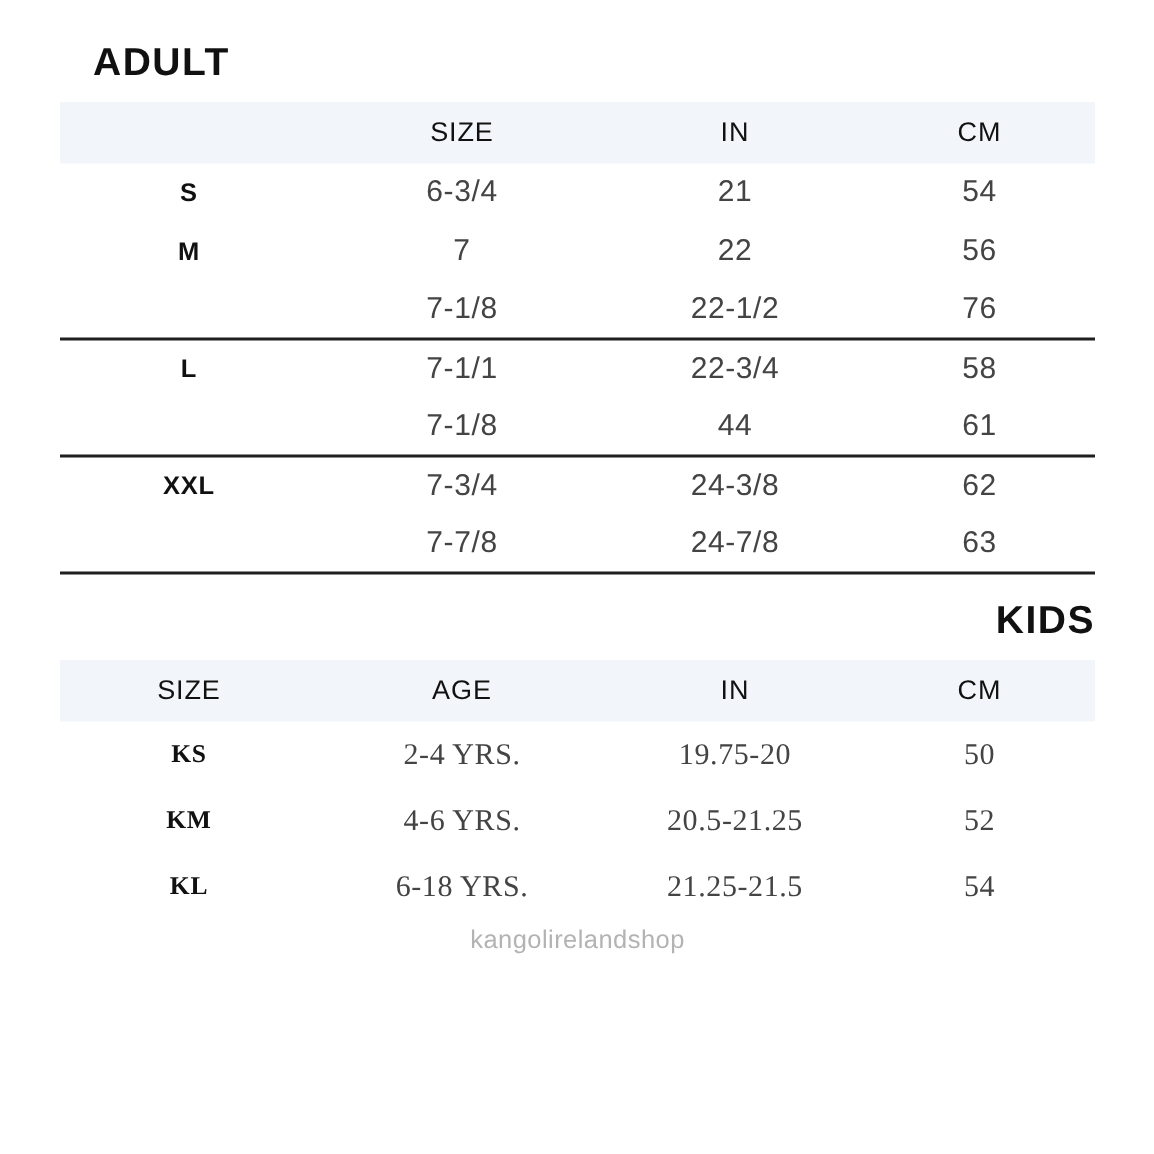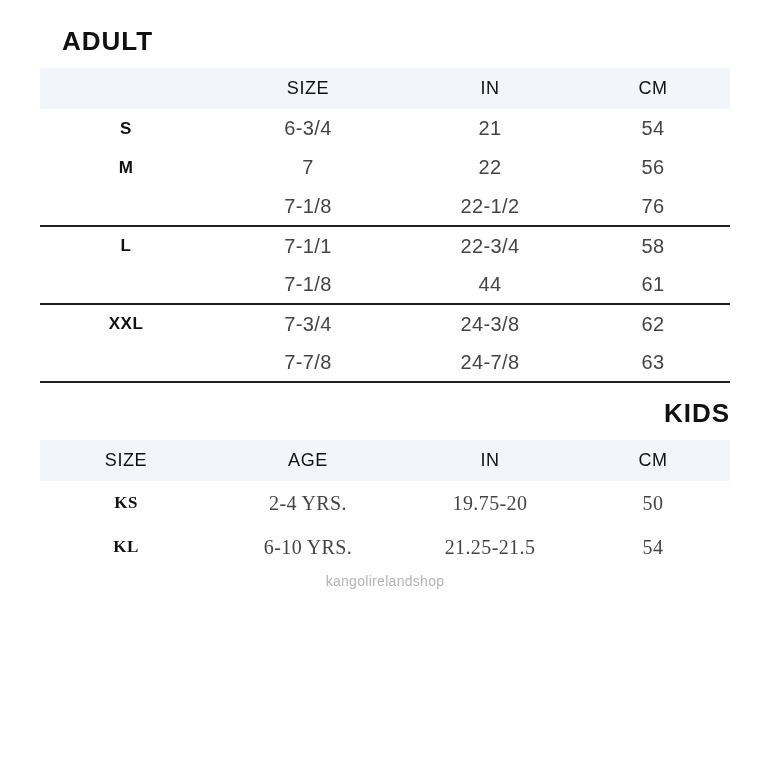--- a/index.html
+++ b/index.html
@@ -65,21 +65,21 @@
     letter-spacing: .5px;
     color: var(--heading-text);
   }
   .size-table tr.group-end td {
     border-bottom: 2.5px solid var(--divider);
   }
   .size-table.kids-table td { height: 44px; font-family: Liberation Serif, serif; }
   .watermark {
     text-align: center;
     margin-top: 4px;
-    font-size: 14px;
+    font-size: 17px;
     letter-spacing: .3px;
     color: var(--watermark-text);
   }
 </style>
 </head>
 <body>
 
 <div class="page">
 
   <h1 class="section-title">ADULT</h1>
@@ -163,22 +163,28 @@
       </tr>
     </thead>
     <tbody>
       <tr>
         <td class="lbl">KS</td>
         <td>2-4 YRS.</td>
         <td>19.75-20</td>
         <td>50</td>
       </tr>
       <tr>
+        <td class="lbl">KM</td>
+        <td>4-6 YRS.</td>
+        <td>20.5-21.25</td>
+        <td>52</td>
+      </tr>
+      <tr>
         <td class="lbl">KL</td>
-        <td>6-10 YRS.</td>
+        <td>6-18 YRS.</td>
         <td>21.25-21.5</td>
         <td>54</td>
       </tr>
     </tbody>
   </table>
 
   <div class="watermark">kangolirelandshop</div>
 
 </div>
 

